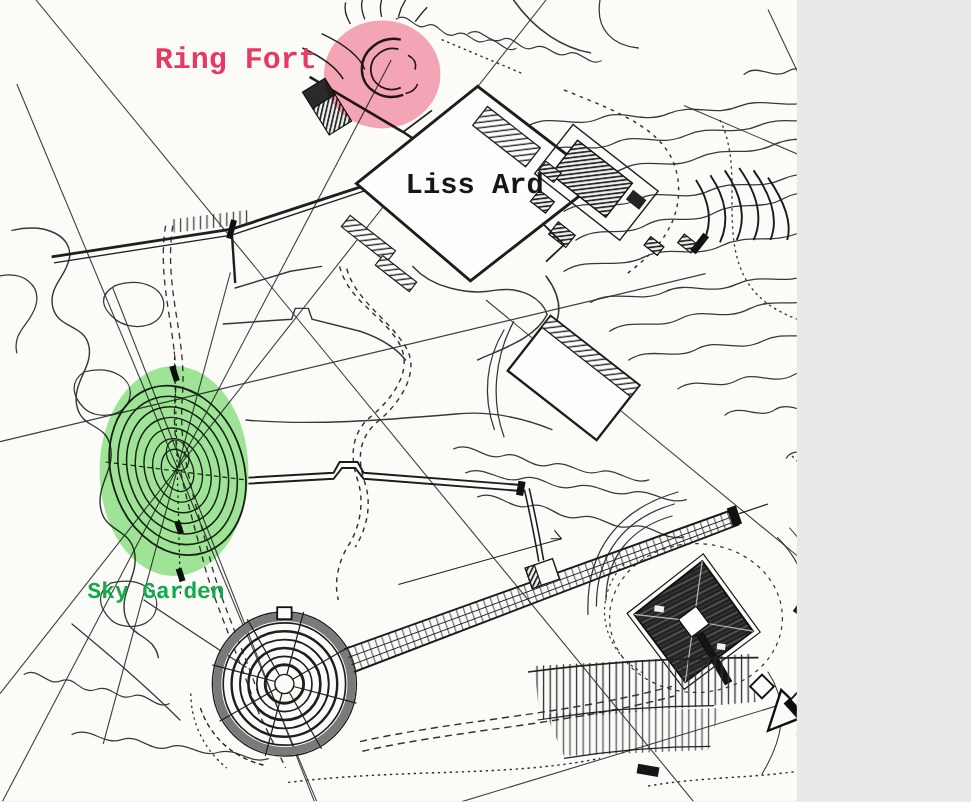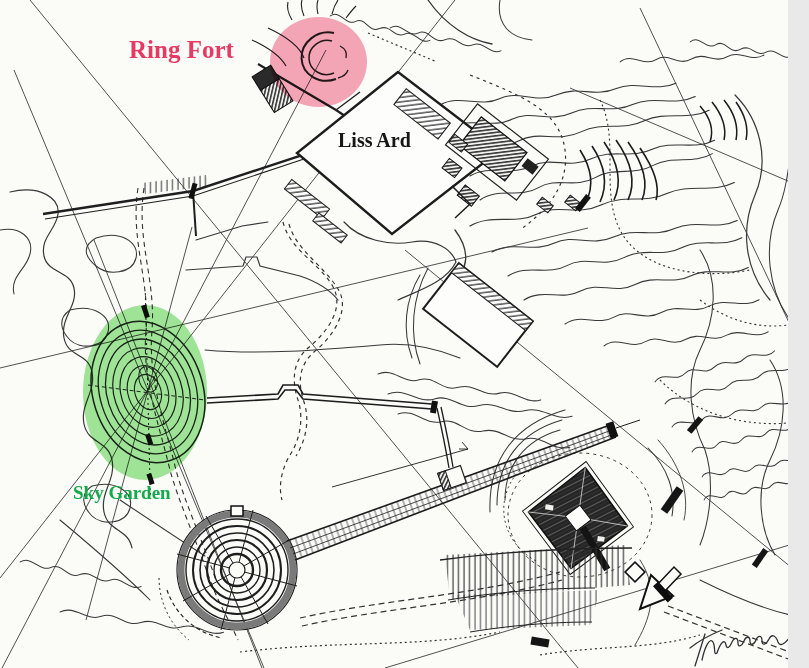--- a/index.html
+++ b/index.html
@@ -1,24 +1,24 @@
 <!DOCTYPE html>
 <html><head>
 <meta charset="utf-8">
 <style>
   html,body{margin:0;padding:0;background:#e9e9e9;}
-  .stage{position:relative;width:788px;height:668px;background:#fbfbf8;overflow:hidden;
-         font-family:Liberation Serif, serif;}
+  .stage{position:relative;width:664px;height:668px;background:#fbfbf8;overflow:hidden;
+         font-family:Liberation Mono, monospace;}
   .plan-svg{position:absolute;left:0;top:0;}
   .hl{position:absolute;border-radius:50%;mix-blend-mode:multiply;}
   .hl-ring{left:270px;top:17px;width:97px;height:90px;}
   .hl-sky{left:83px;top:305px;width:124px;height:175px;}
   .lbl{position:absolute;font-weight:bold;white-space:nowrap;letter-spacing:0px;}
   .lbl-ring{left:129px;top:36px;font-size:25px;}
-  .lbl-liss{left:338px;top:129px;font-size:20px;}
+  .lbl-liss{left:338px;top:142px;font-size:24px;}
   .lbl-sky{left:73px;top:482px;font-size:19px;}
 </style>
 </head>
 <body>
 
 <div class="stage">
 
 <svg class="plan-svg" width="809" height="668" viewBox="0 0 809 668">
   <defs>
     <pattern id="hatch" patternUnits="userSpaceOnUse" width="4.5" height="4.5" patternTransform="rotate(45)">

